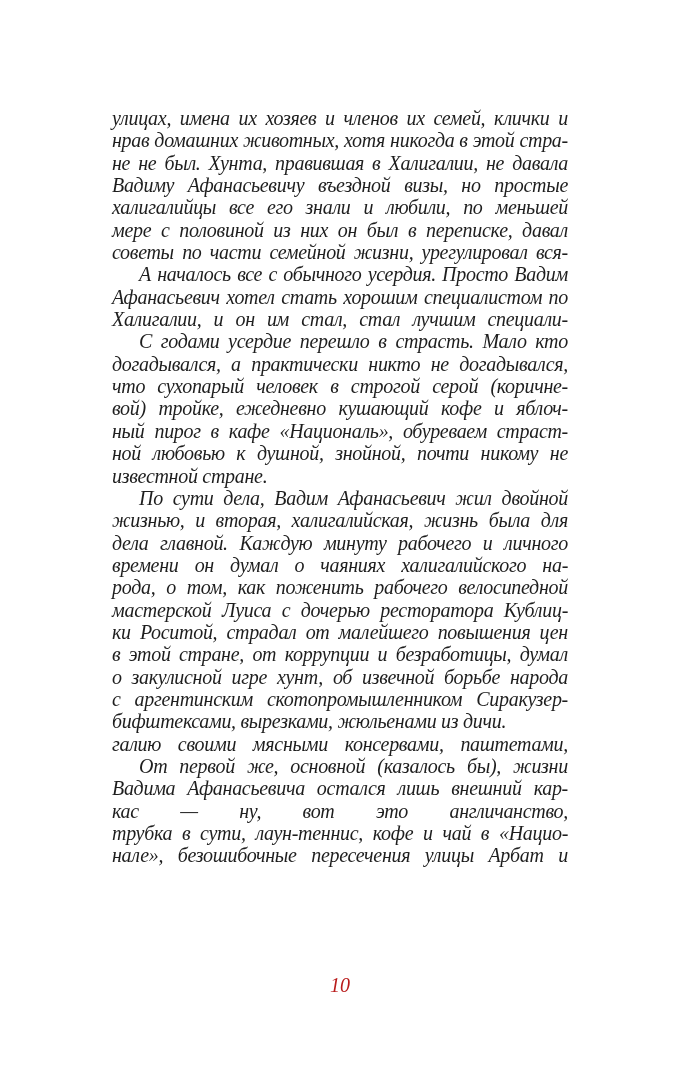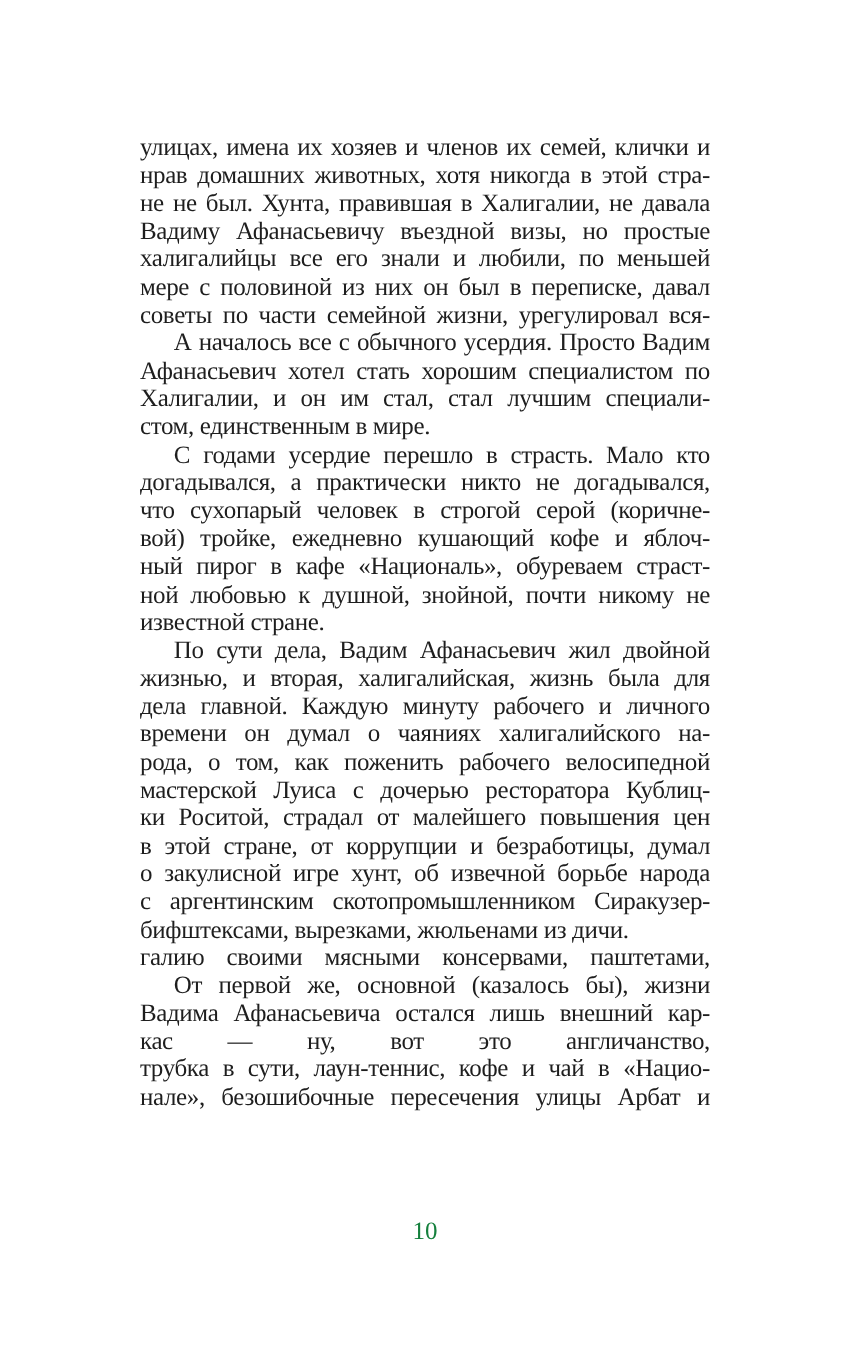--- a/index.html
+++ b/index.html
@@ -8,20 +8,21 @@
     background: #ffffff;
   }
   .page {
     position: relative;
     width: 694px;
     height: 1080px;
     background: #ffffff;
     overflow: hidden;
     font-family: "Liberation Serif", "DejaVu Serif", serif;
     color: #1e1e1e;
+    font-style: italic;
   }
   .text-block {
     position: absolute;
     left: 112px;
     top: 107px;
     width: 456px;
     font-size: 20px;
     letter-spacing: -0.3px;
   }
   .line {
@@ -37,39 +38,38 @@
   .line.indent {
     padding-left: 27px;
   }
   .page-number {
     position: absolute;
     left: 112px;
     top: 974px;
     width: 456px;
     text-align: center;
     font-size: 20px;
-    color: #15803d;
+    color: #b91c1c;
   }
 </style>
 </head>
 <body>
 
 <div class="page">
   <div class="text-block">
       <div class="line"><span>улицах,</span><span>имена</span><span>их</span><span>хозяев</span><span>и</span><span>членов</span><span>их</span><span>семей,</span><span>клички</span><span>и</span></div>
       <div class="line"><span>нрав</span><span>домашних</span><span>животных,</span><span>хотя</span><span>никогда</span><span>в</span><span>этой</span><span>стра-</span></div>
       <div class="line"><span>не</span><span>не</span><span>был.</span><span>Хунта,</span><span>правившая</span><span>в</span><span>Халигалии,</span><span>не</span><span>давала</span></div>
       <div class="line"><span>Вадиму</span><span>Афанасьевичу</span><span>въездной</span><span>визы,</span><span>но</span><span>простые</span></div>
       <div class="line"><span>халигалийцы</span><span>все</span><span>его</span><span>знали</span><span>и</span><span>любили,</span><span>по</span><span>меньшей</span></div>
       <div class="line"><span>мере</span><span>с</span><span>половиной</span><span>из</span><span>них</span><span>он</span><span>был</span><span>в</span><span>переписке,</span><span>давал</span></div>
       <div class="line"><span>советы</span><span>по</span><span>части</span><span>семейной</span><span>жизни,</span><span>урегулировал</span><span>вся-</span></div>
       <div class="line indent"><span>А</span><span>началось</span><span>все</span><span>с</span><span>обычного</span><span>усердия.</span><span>Просто</span><span>Вадим</span></div>
       <div class="line"><span>Афанасьевич</span><span>хотел</span><span>стать</span><span>хорошим</span><span>специалистом</span><span>по</span></div>
       <div class="line"><span>Халигалии,</span><span>и</span><span>он</span><span>им</span><span>стал,</span><span>стал</span><span>лучшим</span><span>специали-</span></div>
-      <div class="line lastline">стом, единственным в мире.</div>
       <div class="line indent"><span>С</span><span>годами</span><span>усердие</span><span>перешло</span><span>в</span><span>страсть.</span><span>Мало</span><span>кто</span></div>
       <div class="line"><span>догадывался,</span><span>а</span><span>практически</span><span>никто</span><span>не</span><span>догадывался,</span></div>
       <div class="line"><span>что</span><span>сухопарый</span><span>человек</span><span>в</span><span>строгой</span><span>серой</span><span>(коричне-</span></div>
       <div class="line"><span>вой)</span><span>тройке,</span><span>ежедневно</span><span>кушающий</span><span>кофе</span><span>и</span><span>яблоч-</span></div>
       <div class="line"><span>ный</span><span>пирог</span><span>в</span><span>кафе</span><span>«Националь»,</span><span>обуреваем</span><span>страст-</span></div>
       <div class="line"><span>ной</span><span>любовью</span><span>к</span><span>душной,</span><span>знойной,</span><span>почти</span><span>никому</span><span>не</span></div>
       <div class="line lastline">известной стране.</div>
       <div class="line indent"><span>По</span><span>сути</span><span>дела,</span><span>Вадим</span><span>Афанасьевич</span><span>жил</span><span>двойной</span></div>
       <div class="line"><span>жизнью,</span><span>и</span><span>вторая,</span><span>халигалийская,</span><span>жизнь</span><span>была</span><span>для</span></div>
       <div class="line"><span>дела</span><span>главной.</span><span>Каждую</span><span>минуту</span><span>рабочего</span><span>и</span><span>личного</span></div>

